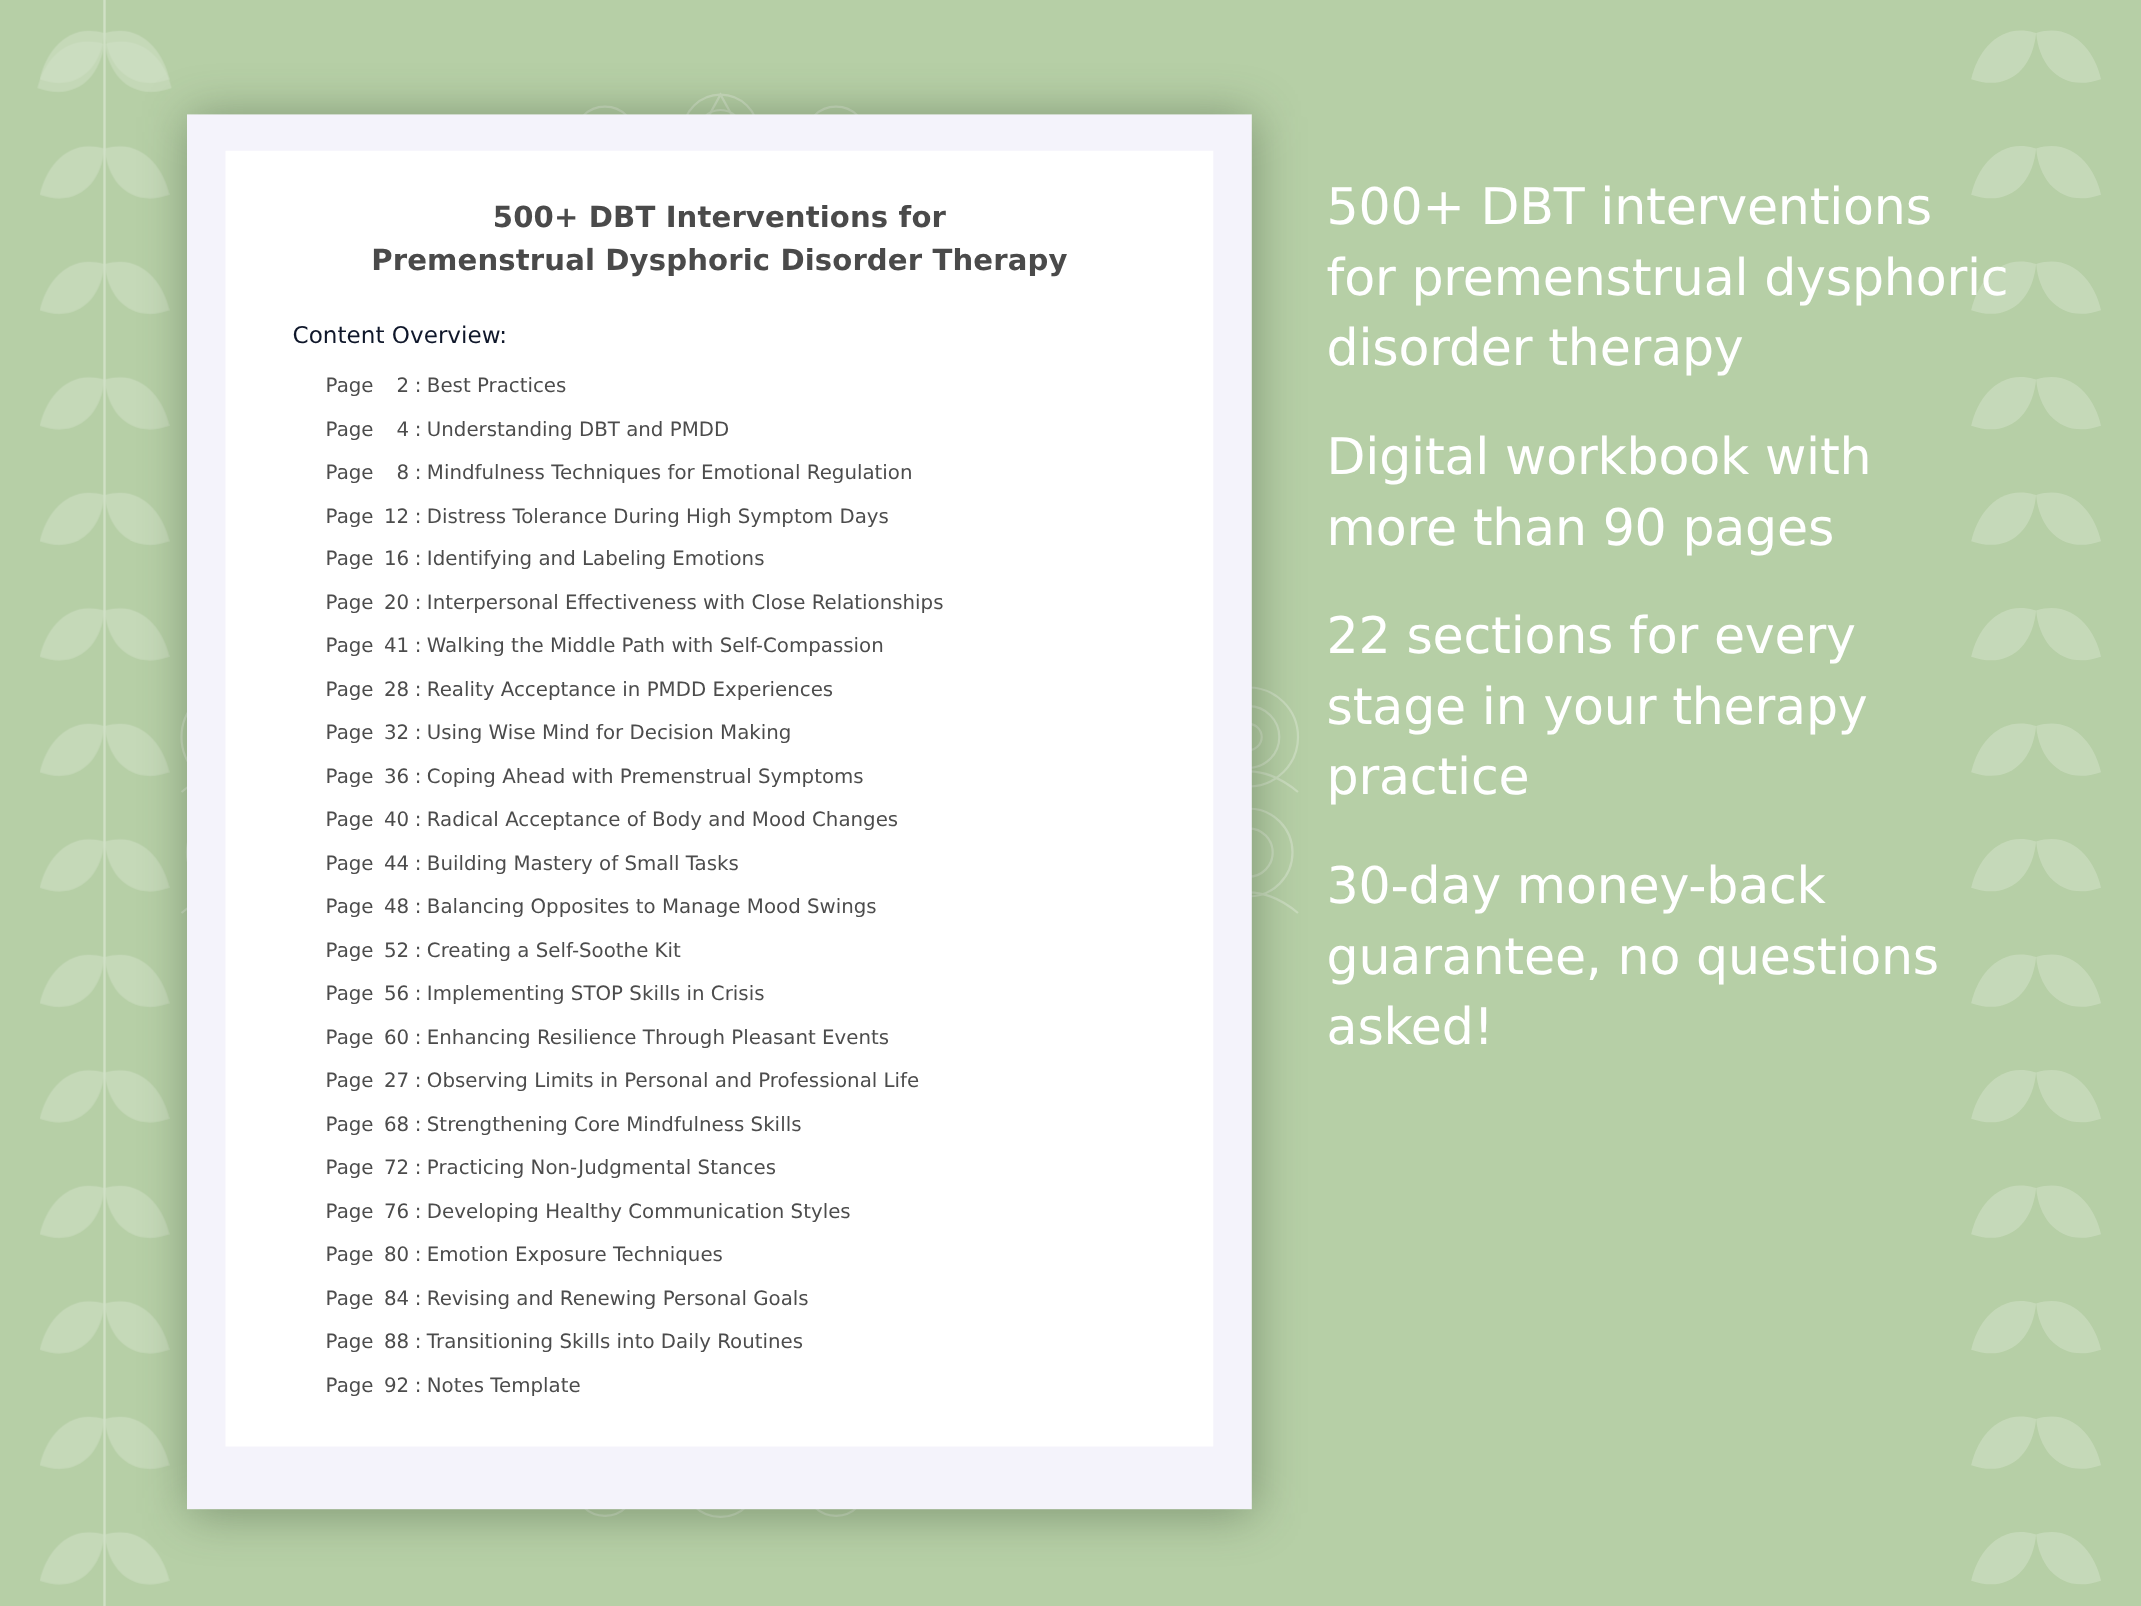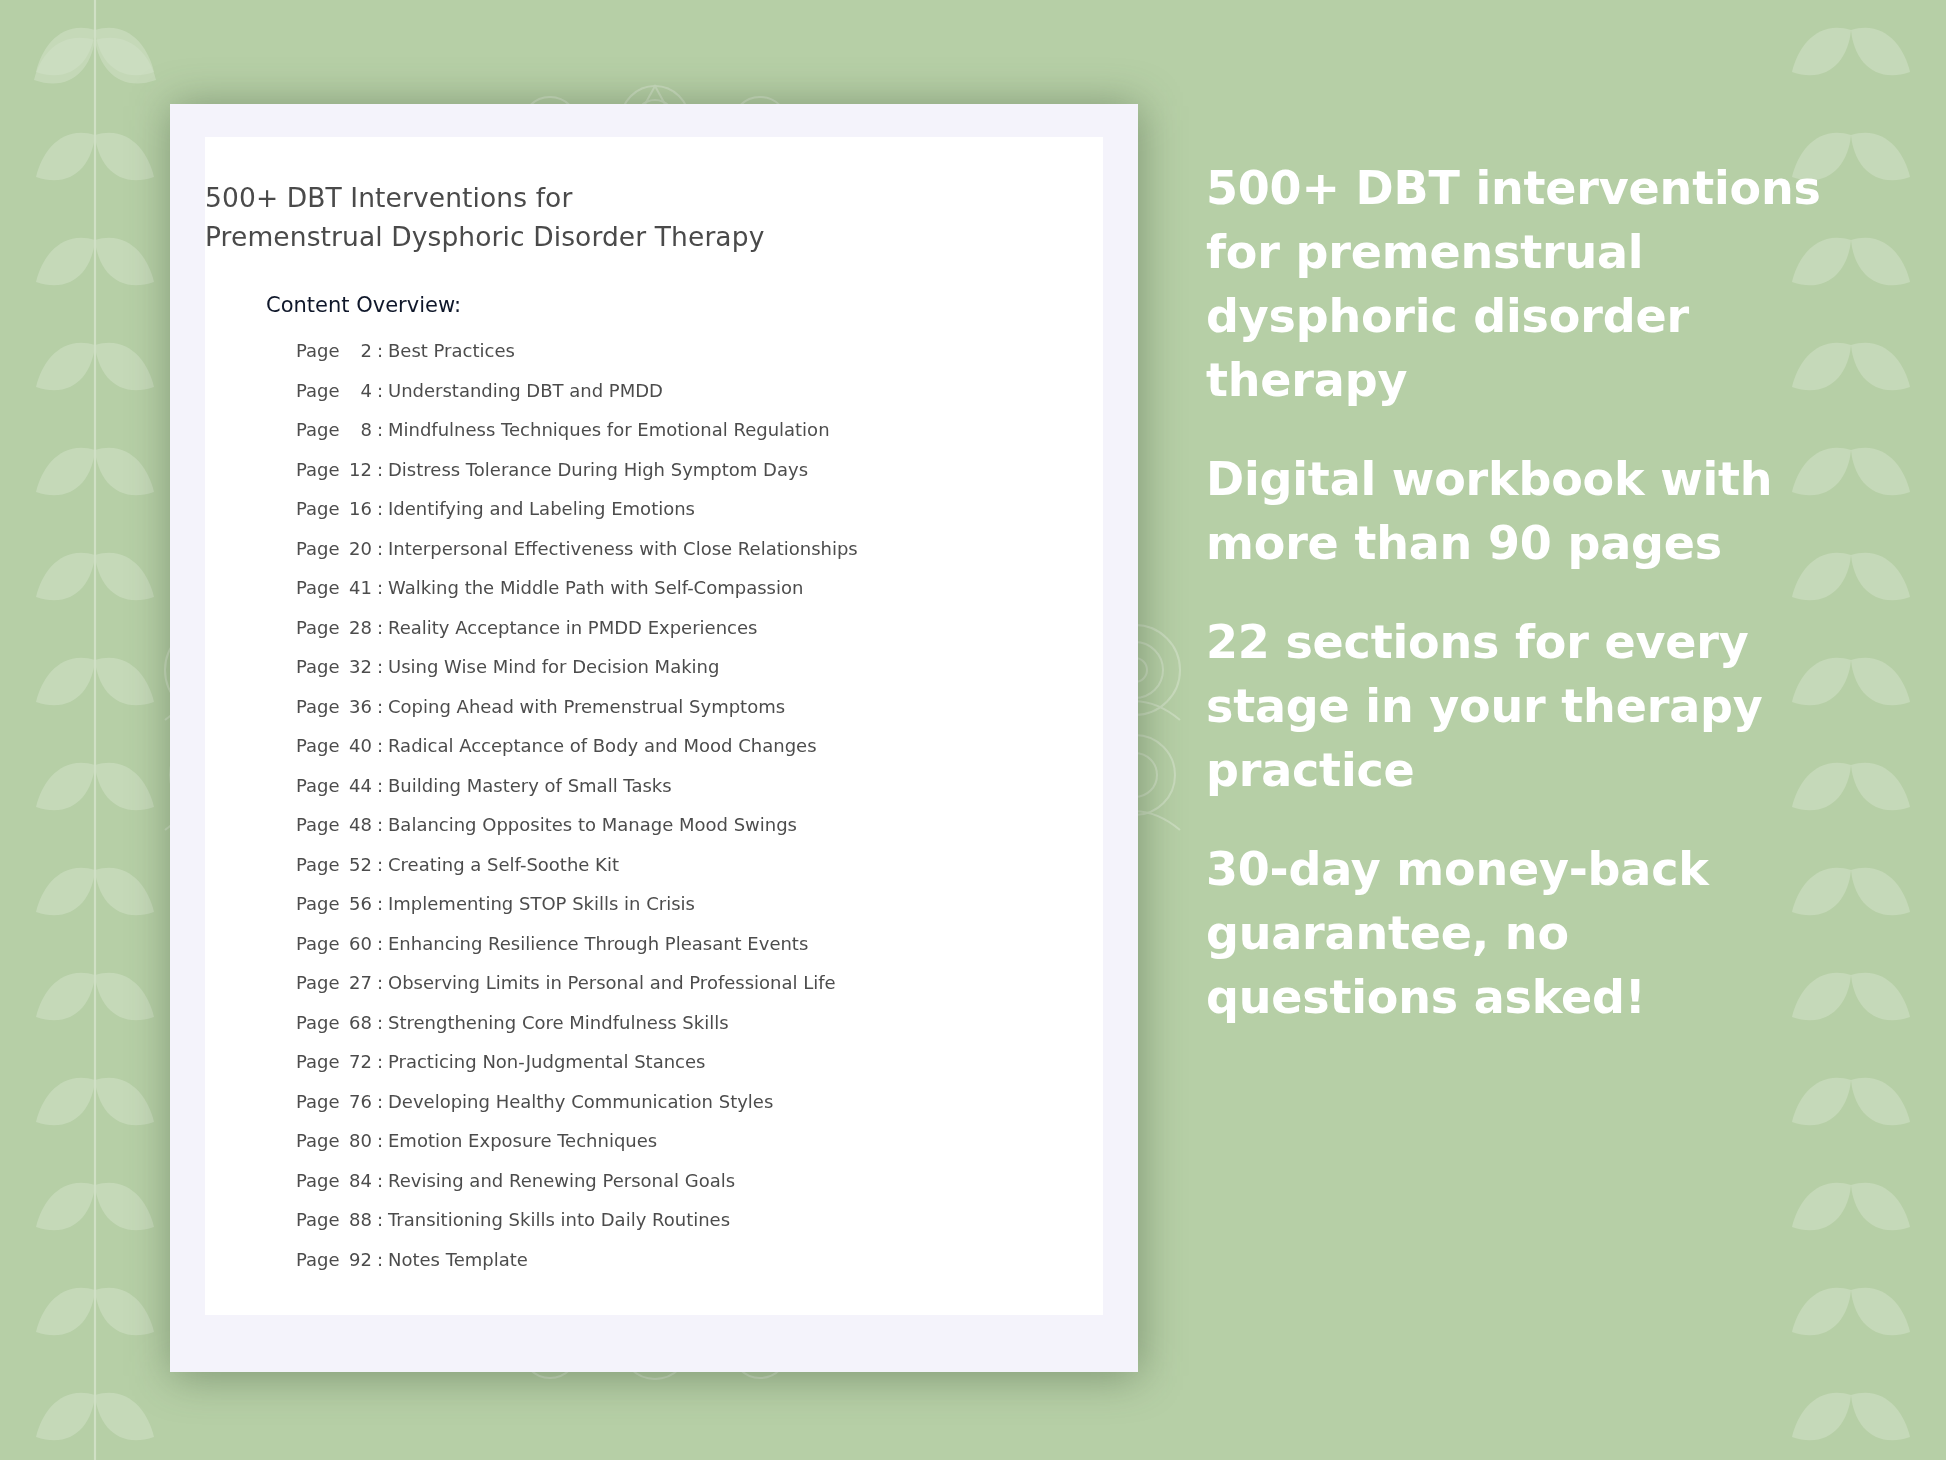--- a/index.html
+++ b/index.html
@@ -60,26 +60,26 @@
     width: 898px;
     height: 1178px;
     background: #ffffff;
   }
 
   .doc-title {
     position: absolute;
     left: 205px;
     top: 178px;
     width: 898px;
-    text-align: left;
+    text-align: center;
     color: #4a4a4a;
     font-size: 26.5px;
     line-height: 39px;
     font-family: "DejaVu Sans", sans-serif;
-    font-weight: 400;
+    font-weight: 700;
     letter-spacing: 0.1px;
   }
 
   .overview-label {
     position: absolute;
     left: 266px;
     top: 293px;
     color: #0f172a;
     font-size: 21px;
     font-family: "DejaVu Sans", sans-serif;
@@ -122,21 +122,21 @@
     position: absolute;
     left: 1206px;
     top: 156px;
     width: 620px;
     color: #ffffff;
   }
   .promo-block {
     font-size: 46px;
     line-height: 64px;
     font-family: "DejaVu Sans", sans-serif;
-    font-weight: 700;
+    font-weight: 400;
     margin-bottom: 35px;
     letter-spacing: -0.2px;
   }
 </style>
 </head>
 <body>
 
 <div class="border-band left">
   <svg width="190" height="1460" viewBox="0 0 190 1460">
     <g stroke="#ffffff" stroke-width="2.2" fill="none" opacity="0.95">

